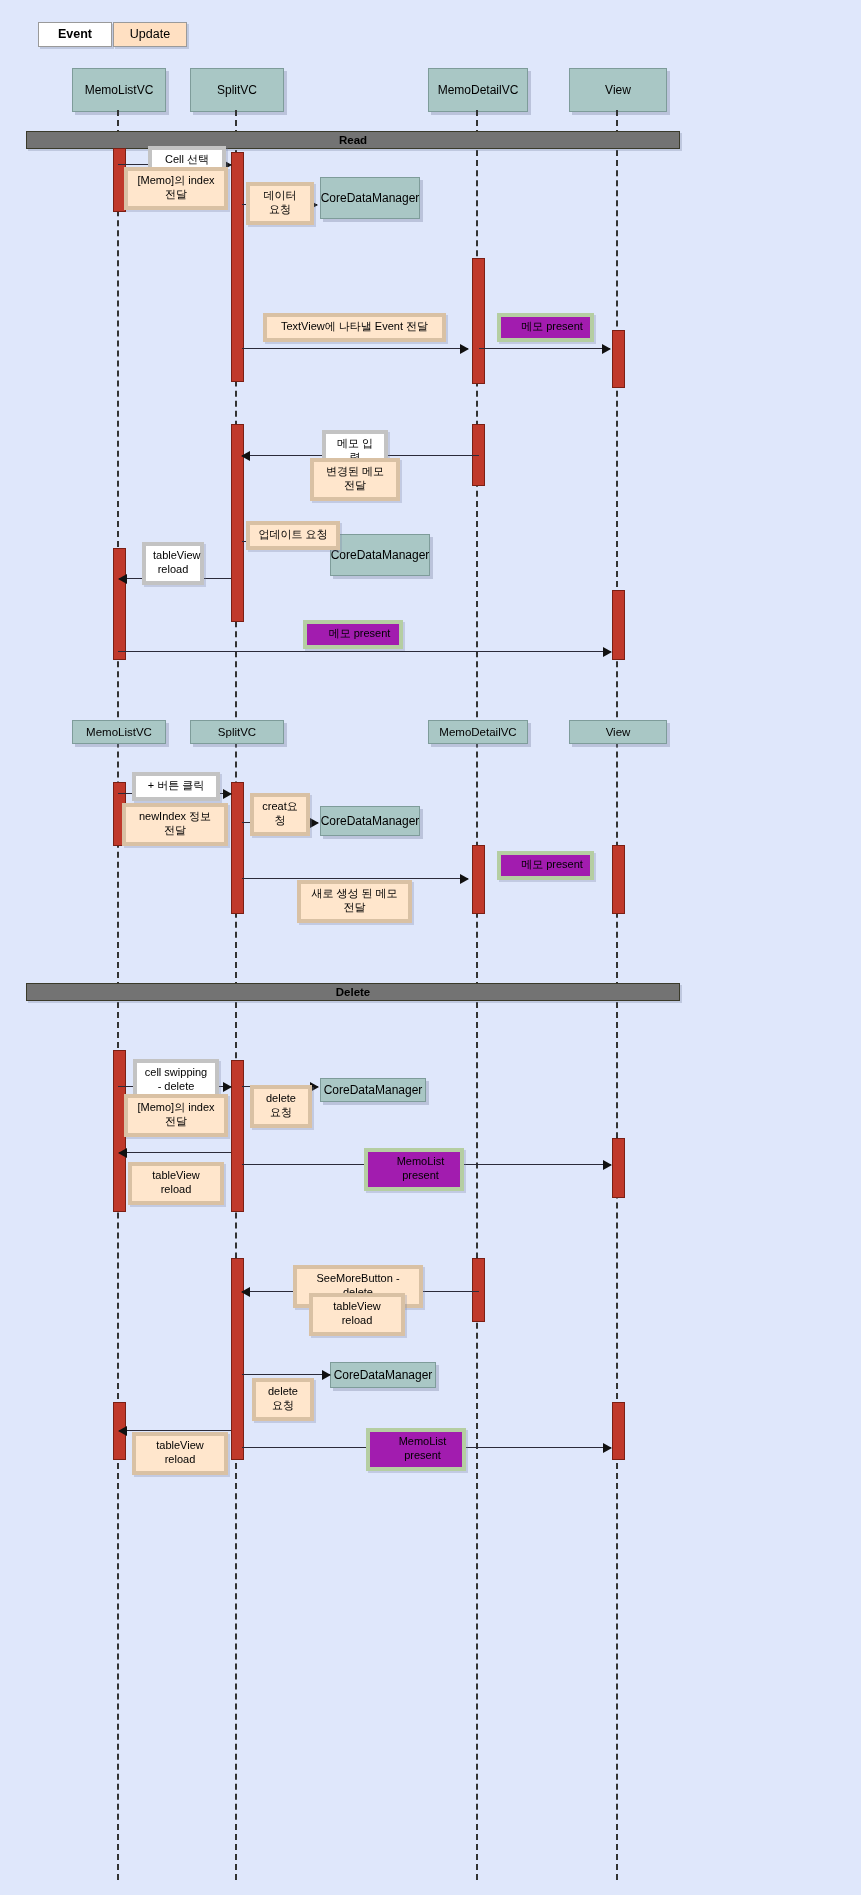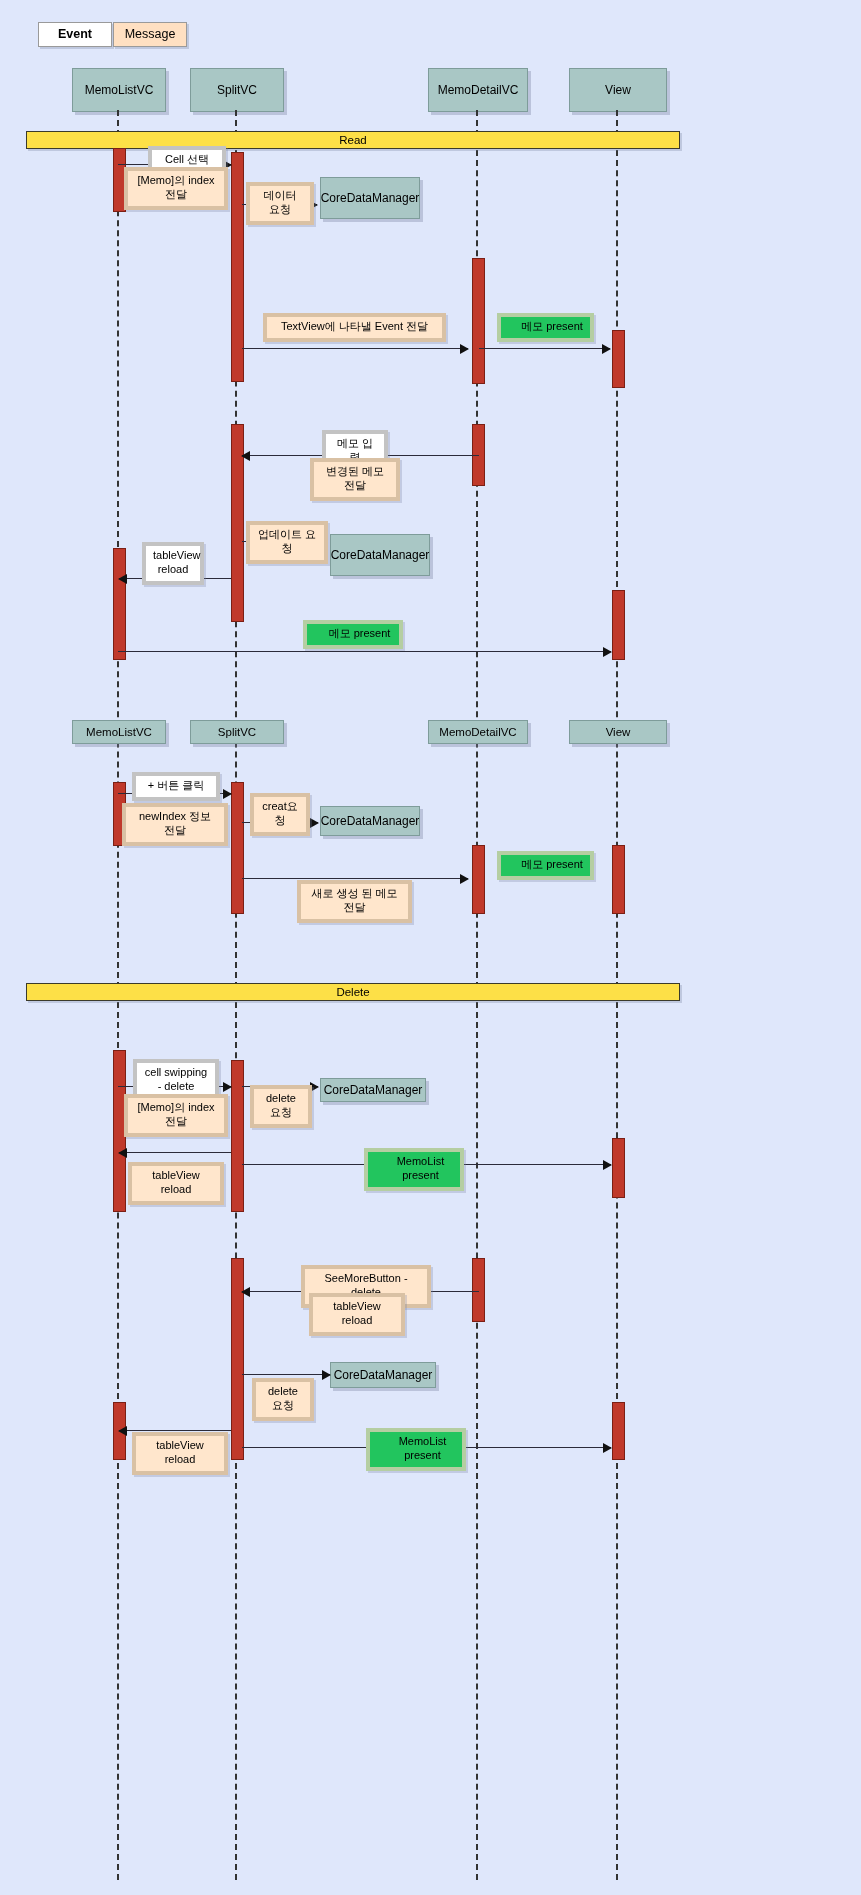--- a/index.html
+++ b/index.html
@@ -54,29 +54,30 @@
   .activation{
     position:absolute;
     width:11px;
     background:#c0392b;
     border:1px solid #7b1f14;
   }
   
   .section-bar{
     position:absolute;
     height:16px;
-    background:#fde047;
+    background:#737373;
     border:1px solid #3a3a2a;
     box-shadow:2px 2px 0 rgba(120,130,160,.30);
     font-size:11.5px;
     color:#000;
     display:flex;
     align-items:center;
     justify-content:center;
     line-height:16px;
+    font-weight:bold;
   }
   
   .arrow-line{
     position:absolute;
     height:0;
     border-top:1.3px solid #2b2b3a;
   }
   .arrow-head{
     position:absolute;
     width:0;height:0;
@@ -94,42 +95,42 @@
     text-align:center;
     padding:3px 7px 4px 7px;
     border:4px solid #1d4ed8;
     box-shadow:2px 2px 0 rgba(120,130,160,.28);
     white-space:pre-line;
     line-height:1.25;
     box-sizing:border-box;
   }
   .label.msg{background:#ffe6cc;border-color:#d9c1a4;}
   .label.evt{background:#ffffff;border-color:#c3c3c3;}
-  .label.grn{background:#22c55e;border-color:#b5ceA2;padding-left:20px;}
+  .label.grn{background:#a21caf;border-color:#b5ceA2;padding-left:20px;}
 
   
   .cdm{
     position:absolute;
     background:#a9c7c5;
     border:1px solid #7e9c9a;
     box-shadow:3px 3px 0 rgba(120,130,160,.35);
     font-size:12px;
     color:#000;
     display:flex;
     align-items:center;
     justify-content:center;
     white-space:nowrap;
   }
 </style>
 </head>
 <body>
 
 <div id="canvas">
     <div class="legend-box legend-event" style="left: 38px; top: 22px; width: 72px;">Event</div>
-    <div class="legend-box legend-message" style="left: 113px; top: 22px; width: 72px;">Message</div>
+    <div class="legend-box legend-message" style="left: 113px; top: 22px; width: 72px;">Update</div>
     <div class="participant" style="left: 72px; top: 68px; width: 92px; height: 42px;">MemoListVC</div>
     <div class="participant" style="left: 190px; top: 68px; width: 92px; height: 42px;">SplitVC</div>
     <div class="participant" style="left: 428px; top: 68px; width: 98px; height: 42px;">MemoDetailVC</div>
     <div class="participant" style="left: 569px; top: 68px; width: 96px; height: 42px;">View</div>
     <div class="lifeline" style="left: 117px; top: 110px; height: 1770px; z-index: 1;"></div>
     <div class="lifeline" style="left: 235px; top: 110px; height: 1770px; z-index: 1;"></div>
     <div class="lifeline" style="left: 476px; top: 110px; height: 1770px; z-index: 1;"></div>
     <div class="lifeline" style="left: 616px; top: 110px; height: 1770px; z-index: 1;"></div>
     <div class="section-bar" style="left: 26px; top: 131px; width: 652px; z-index: 4;">Read</div>
     <div class="section-bar" style="left: 26px; top: 983px; width: 652px; z-index: 4;">Delete</div>
@@ -199,33 +200,33 @@
     <div class="arrow-head left" style="left: 118px; top: 1425.5px; z-index: 8;"></div>
     <div class="arrow-line" style="left: 242px; top: 1447px; width: 369px; z-index: 7;"></div>
     <div class="arrow-head right" style="left: 603px; top: 1442.5px; z-index: 8;"></div>
     <div class="label evt" style="left: 148px; top: 146px; width: 78px; z-index: 9;">Cell 선택</div>
     <div class="label msg" style="left: 124px; top: 167px; width: 104px; z-index: 9;">[Memo]의 index전달</div>
     <div class="label msg" style="left: 246px; top: 182px; width: 68px; z-index: 9;">데이터 요청</div>
     <div class="label msg" style="left: 263px; top: 313px; width: 183px; z-index: 9;">TextView에 나타낼 Event 전달</div>
     <div class="label grn" style="left: 497px; top: 313px; width: 97px; z-index: 9;">메모 present</div>
     <div class="label evt" style="left: 322px; top: 430px; width: 66px; z-index: 9;">메모 입력</div>
     <div class="label msg" style="left: 310px; top: 458px; width: 90px; z-index: 9;">변경된 메모 전달</div>
-    <div class="label msg" style="left: 246px; top: 521px; width: 82px; z-index: 9;">업데이트 요청</div>
+    <div class="label msg" style="left: 246px; top: 521px; width: 94px; z-index: 9;">업데이트 요청</div>
     <div class="label evt" style="left: 142px; top: 542px; width: 62px; z-index: 9;">tableView
 reload</div>
     <div class="label grn" style="left: 303px; top: 620px; width: 100px; z-index: 9;">메모 present</div>
     <div class="label evt" style="left: 132px; top: 772px; width: 88px; z-index: 9;">+ 버튼 클릭</div>
     <div class="label msg" style="left: 122px; top: 803px; width: 106px; z-index: 9;">newIndex 정보 전달</div>
     <div class="label msg" style="left: 250px; top: 793px; width: 60px; z-index: 9;">creat요청</div>
     <div class="label grn" style="left: 497px; top: 851px; width: 97px; z-index: 9;">메모 present</div>
     <div class="label msg" style="left: 297px; top: 880px; width: 115px; z-index: 9;">새로 생성 된 메모 전달</div>
     <div class="label evt" style="left: 133px; top: 1059px; width: 86px; z-index: 9;">cell swipping
 - delete</div>
     <div class="label msg" style="left: 124px; top: 1094px; width: 104px; z-index: 9;">[Memo]의 index전달</div>
     <div class="label msg" style="left: 250px; top: 1085px; width: 62px; z-index: 9;">delete요청</div>
     <div class="label grn" style="left: 364px; top: 1148px; width: 100px; z-index: 9;">MemoList present</div>
     <div class="label msg" style="left: 128px; top: 1162px; width: 96px; z-index: 9;">tableView reload</div>
-    <div class="label msg" style="left: 293px; top: 1265px; width: 130px; z-index: 9; margin-left: 8px;">SeeMoreButton - delete</div>
+    <div class="label msg" style="left: 293px; top: 1265px; width: 130px; z-index: 9;">SeeMoreButton - delete</div>
     <div class="label msg" style="left: 309px; top: 1293px; width: 96px; z-index: 9;">tableView reload</div>
     <div class="label msg" style="left: 252px; top: 1378px; width: 62px; z-index: 9;">delete요청</div>
     <div class="label msg" style="left: 132px; top: 1432px; width: 96px; z-index: 9;">tableView reload</div>
     <div class="label grn" style="left: 366px; top: 1428px; width: 100px; z-index: 9;">MemoList present</div>
   </div>
 
 </body></html>

